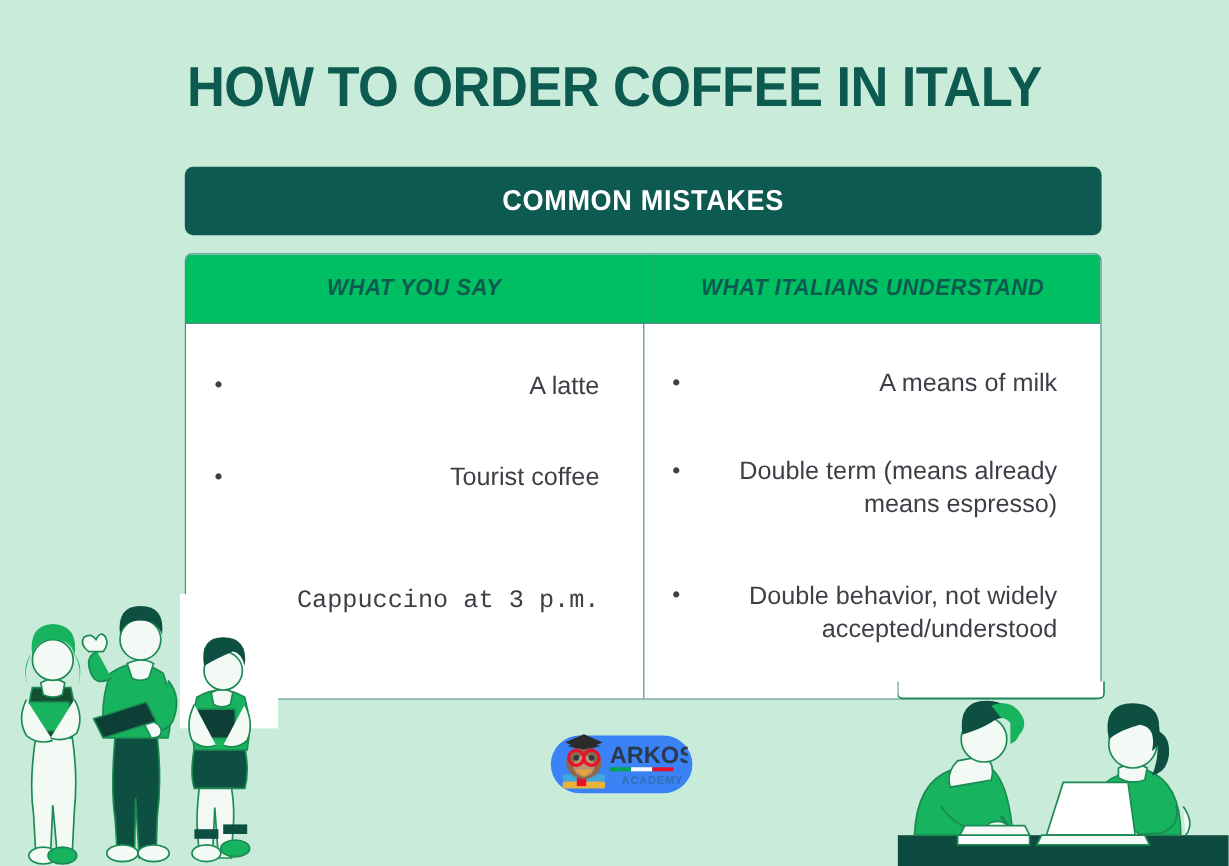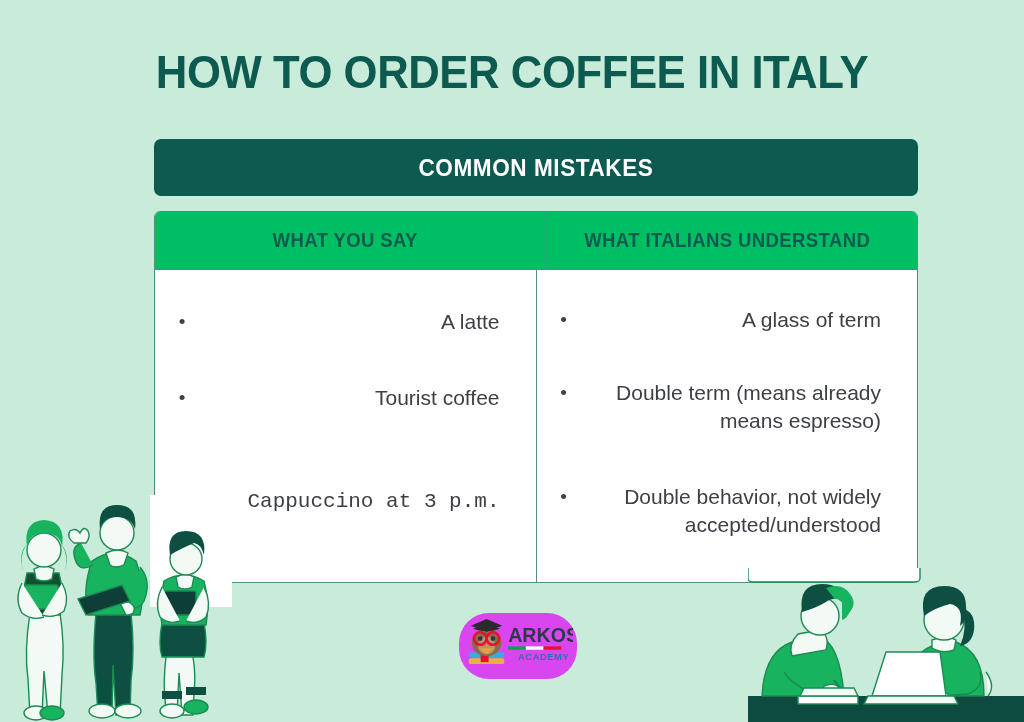--- a/index.html
+++ b/index.html
@@ -36,20 +36,21 @@
     position:absolute;left:154px;top:211px;width:764px;height:372px;
     border:1.6px solid #4f8e83;
     border-radius:6px;
     background:#ffffff;
     box-sizing:border-box;
     overflow:hidden;
   }
   #thead{
     display:flex;height:57px;background:#00bf63;
     border-bottom:1.4px solid #4f8e83;
+    font-style:italic;
   }
   #tbody{display:flex;height:313px;}
   .col-head{
     flex:1;display:flex;align-items:center;justify-content:center;
     color:#0d5b50;font-size:19.5px;font-weight:bold;letter-spacing:0.4px;
     transform:scaleX(0.95);
   }
   .col-head.divider, .col-body.divider{border-left:1.6px solid #4f8e83;}
   .col-body{
     flex:1;padding:18px 14px 0 14px;box-sizing:border-box;
@@ -67,23 +68,23 @@
   .bullet-text{flex:1;text-align:right;padding-right:22px;}
   
   #left-list .bullet-row:nth-child(1){margin-top:20px;}
   #left-list .bullet-row:nth-child(2){margin-top:48px;}
   #left-list .bullet-row:nth-child(3){margin-top:76px;font-family:Liberation Mono, monospace;}
   #right-list .bullet-row:nth-child(1){margin-top:18px;}
   #right-list .bullet-row:nth-child(2){margin-top:45px;}
   #right-list .bullet-row:nth-child(3){margin-top:48px;}
   
   #logo{
-    position:absolute;left:459px;top:613px;width:118px;height:66px;
-    background:#d946ef;border-radius:30px;
-    display:flex;align-items:flex-start;justify-content:center;
+    position:absolute;left:459px;top:613px;width:118px;height:48px;
+    background:#3b82f6;border-radius:30px;
+    display:flex;align-items:flex-end;justify-content:center;
   }
   
   .illus{position:absolute;}
   #illus-left{left:0px;top:495px;width:232px;height:227px;}
   #illus-right{left:748px;top:568px;width:276px;height:154px;}
 </style>
 </head>
 <body>
 
 <div id="title">HOW TO ORDER COFFEE IN ITALY</div>
@@ -112,21 +113,21 @@
       </div>
       <div class="bullet-row">
         <span class="bullet-dot">•</span>
         <span class="bullet-text">Cappuccino at 3 p.m.</span>
       </div>
     </div>
 
     <div class="col-body divider" id="right-list">
       <div class="bullet-row">
         <span class="bullet-dot">•</span>
-        <span class="bullet-text">A glass of term</span>
+        <span class="bullet-text">A means of milk</span>
       </div>
       <div class="bullet-row">
         <span class="bullet-dot">•</span>
         <span class="bullet-text">Double term (means already means espresso)</span>
       </div>
       <div class="bullet-row">
         <span class="bullet-dot">•</span>
         <span class="bullet-text">Double behavior, not widely accepted/understood</span>
       </div>
     </div>

